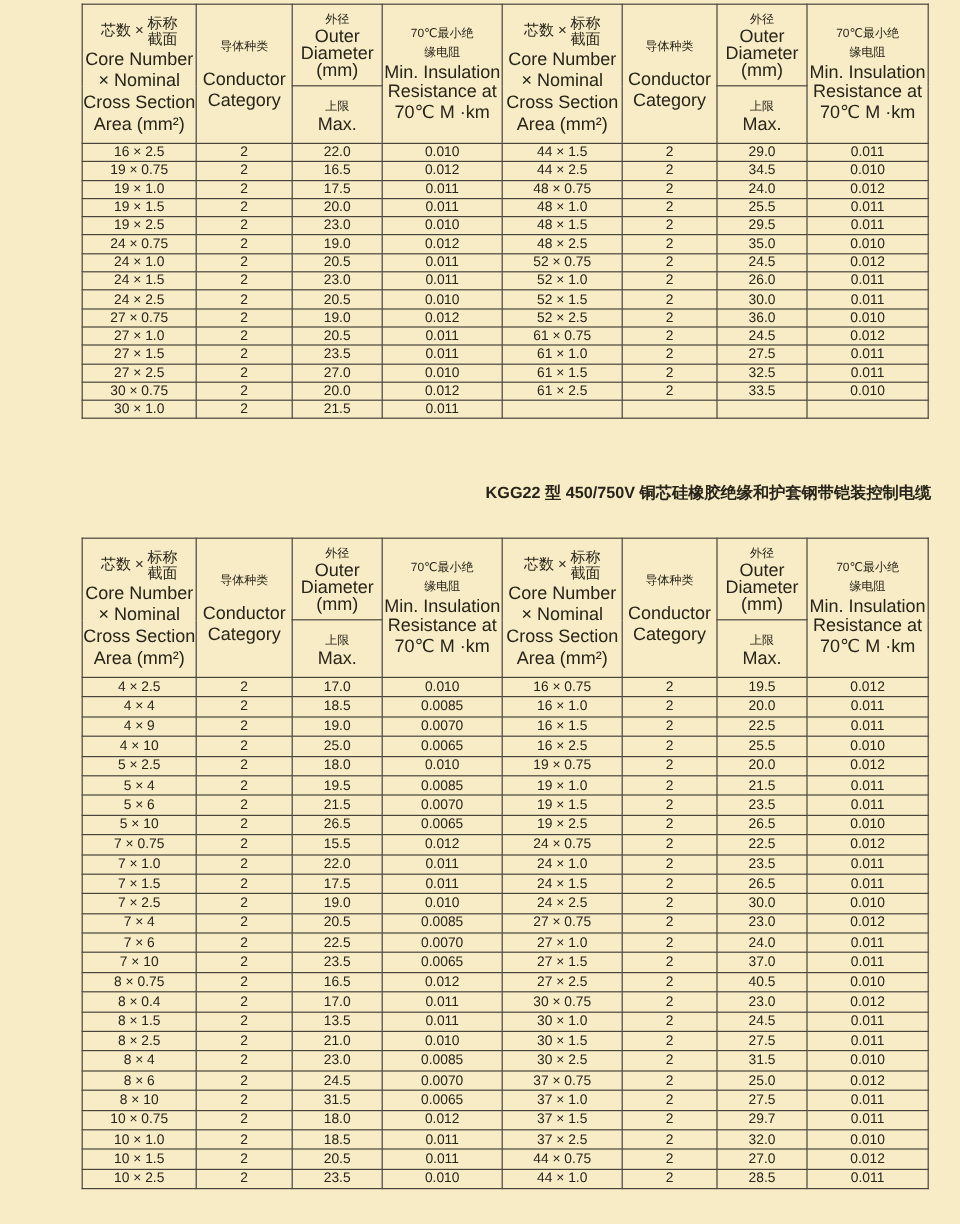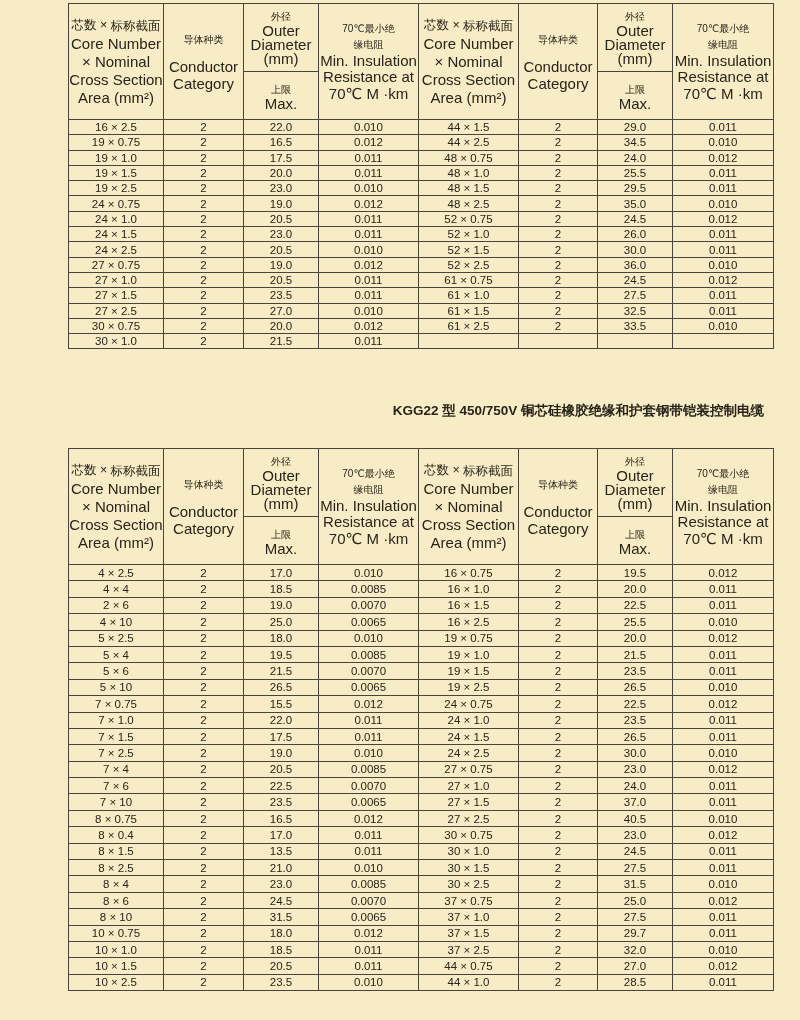--- a/index.html
+++ b/index.html
@@ -38,21 +38,21 @@
   #table2 tbody tr{height:16.4px;}
 
   thead tr.hr1{height:68px;}
   thead tr.hr2{height:48px;}
 
   .zh{font-size:10px;line-height:17px;}
   .en{font-size:15px;line-height:16px;}
 
   
   .zh-combo{display:flex;justify-content:center;align-items:center;gap:3px;font-size:12.5px;margin:1px 0 1px 0;}
-  .zh-combo .stack{display:inline-flex;flex-direction:row;line-height:14px;}
+  .zh-combo .stack{display:inline-flex;flex-direction:column;line-height:14px;}
   .h-core .en{line-height:18px;}
 
   
   .h-cond .zh{margin-bottom:10px;}
   .h-cond .en{line-height:17px;}
 
   
   .h-od .zh{line-height:15px;}
   .h-od .en{line-height:14px;}
   .h-odsub .zh{line-height:15px;}
@@ -61,21 +61,21 @@
   
   .h-res .zh{line-height:16px;}
   .h-res .en{line-height:16.5px;}
 
   .titles{
     position:absolute;
     top:401px;left:0;width:800px;
   }
   .title-zh{
     text-align:right;
-    padding-right:36px;
+    padding-right:24px;
     font-weight:bold;
     font-size:13.5px;
     line-height:19px;
   }
   .title-en{
     text-align:right;
     padding-right:28px;
     font-weight:bold;
     font-size:12px;
     line-height:16px;
@@ -433,21 +433,21 @@
           <td>4 × 4</td>
           <td>2</td>
           <td>18.5</td>
           <td>0.0085</td>
           <td>16 × 1.0</td>
           <td>2</td>
           <td>20.0</td>
           <td>0.011</td>
         </tr>
         <tr>
-          <td>2 × 6</td>
+          <td>4 × 9</td>
           <td>2</td>
           <td>19.0</td>
           <td>0.0070</td>
           <td>16 × 1.5</td>
           <td>2</td>
           <td>22.5</td>
           <td>0.011</td>
         </tr>
         <tr>
           <td>4 × 10</td>

